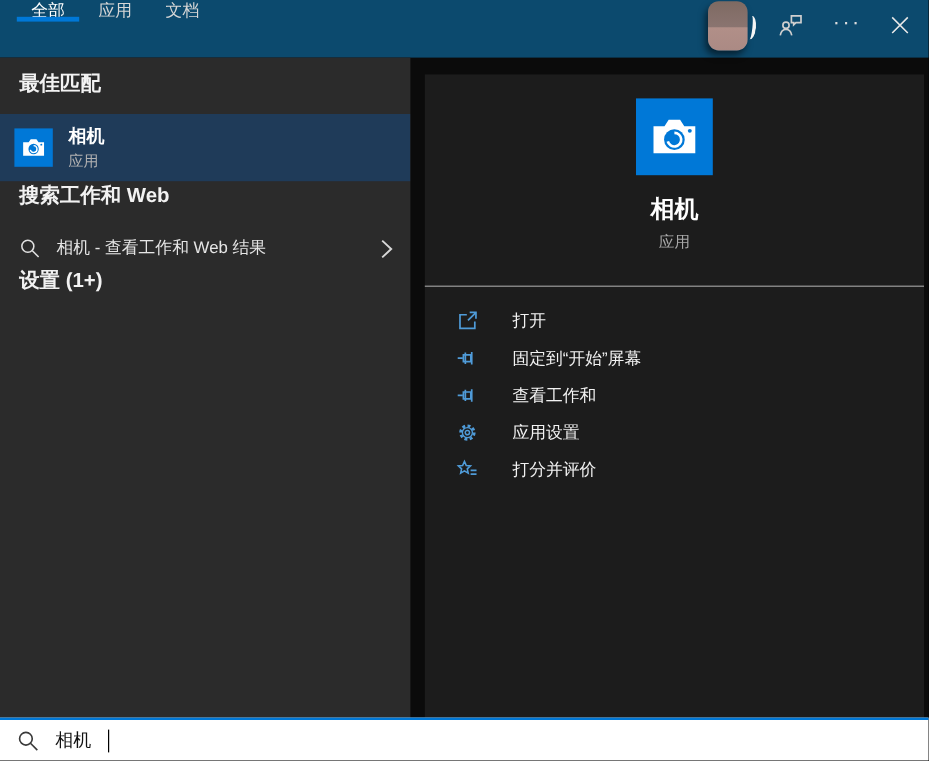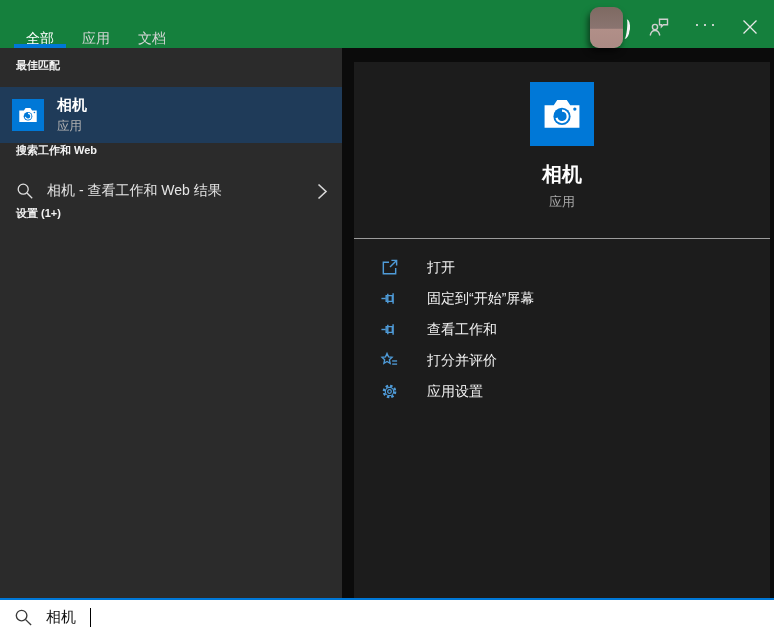--- a/index.html
+++ b/index.html
@@ -6,21 +6,21 @@
   html,body { background:#000; }
   body { font-family:"Liberation Sans","DejaVu Sans",sans-serif; }
   .screen {
     position:relative; width:774px; height:634px; overflow:hidden;
     background:#0b0b0b; color:#fff;
   }
 
   
   .topbar {
     position:absolute; top:0; left:0; right:0; height:48px;
-    background:#15803d; display:flex; align-items:flex-end;
+    background:#0c4a6e; display:flex; align-items:flex-start;
   }
   .tabs { display:flex; align-items:stretch; padding-left:12px; }
   .tab {
     position:relative; display:flex; align-items:center; gap:6px;
     padding:0 12px; margin:0 2px; font-size:14px; color:#d6d6d6; cursor:default;
   }
   .tab.active { color:#ffffff; }
   .tab.active::after {
     content:""; position:absolute; left:0; right:0; bottom:0; height:4px;
     background:#0078d7;
@@ -47,21 +47,21 @@
   }
   .bar-icon { display:flex; align-items:center; justify-content:center; }
   .ellipsis-glyph { color:#dedede; font-size:18px; letter-spacing:2px; line-height:10px; padding-bottom:6px; }
 
   
   .left-panel {
     position:absolute; top:48px; left:0; width:342px; bottom:36px;
     background:#2b2b2b; overflow:hidden;
   }
   .section-header {
-    padding:10px 16px 6px 16px; font-size:11px; font-weight:bold; color:#f2f2f2;
+    padding:10px 16px 6px 16px; font-size:17px; font-weight:bold; color:#f2f2f2;
   }
   .section-header.mt { padding-top:0; }
   .best-match-row {
     margin-top:8px; height:56px; background:#1f3b59;
     display:flex; align-items:center; padding-left:12px; gap:13px; cursor:default;
   }
   .tile { background:#0078d7; display:flex; align-items:center; justify-content:center; }
   .tile.small { width:32px; height:32px; }
   .tile.large { width:64px; height:64px; }
   .bm-text { display:flex; flex-direction:column; gap:3px; }
@@ -213,35 +213,35 @@
         <svg width="19" height="19" viewBox="0 0 20 20" fill="none" stroke="#4f9bd8" stroke-width="1.5">
           <path d="M1.5 10 H6"></path>
           <path d="M6.5 7 H13 V13 H6.5 Z"></path>
           <path d="M8.2 5 V15"></path>
           <path d="M13.8 4.5 V15.5"></path>
         </svg>
         <span class="action-label">查看工作和</span>
       </div>
 
       <div class="action-row">
+        <svg width="19" height="19" viewBox="0 0 20 20" fill="none" stroke="#4f9bd8">
+          <circle cx="10" cy="10" r="6" stroke-width="2.4" stroke-dasharray="2.6 2.1"></circle>
+          <circle cx="10" cy="10" r="4.4" stroke-width="1.2"></circle>
+          <circle cx="10" cy="10" r="1.9" stroke-width="1.3"></circle>
+        </svg>
+        <span class="action-label">应用设置</span>
+      </div>
+
+      <div class="action-row">
         <svg width="19" height="19" viewBox="0 0 20 20" fill="none" stroke="#4f9bd8" stroke-width="1.4">
           <path d="M7.4 2.6 L9 6.2 l3.7.4 -2.8 2.6 .8 3.8 -3.3-2 -3.3 2 .8-3.8 L2.1 6.6 l3.7-.4 z"></path>
           <path d="M12.8 10.5 H18"></path>
           <path d="M12.8 13.8 H18"></path>
         </svg>
         <span class="action-label">打分并评价</span>
-      </div>
-
-      <div class="action-row">
-        <svg width="19" height="19" viewBox="0 0 20 20" fill="none" stroke="#4f9bd8">
-          <circle cx="10" cy="10" r="6" stroke-width="2.4" stroke-dasharray="2.6 2.1"></circle>
-          <circle cx="10" cy="10" r="4.4" stroke-width="1.2"></circle>
-          <circle cx="10" cy="10" r="1.9" stroke-width="1.3"></circle>
-        </svg>
-        <span class="action-label">应用设置</span>
       </div>
 
 
     </div>
   </div>
 
   <div class="search-bar">
     <svg width="19" height="19" viewBox="0 0 18 18" fill="none" stroke="#3a3a3a" stroke-width="1.3">
       <circle cx="7.2" cy="7.2" r="5"></circle>
       <path d="M11 11 L16.2 16.2"></path>

